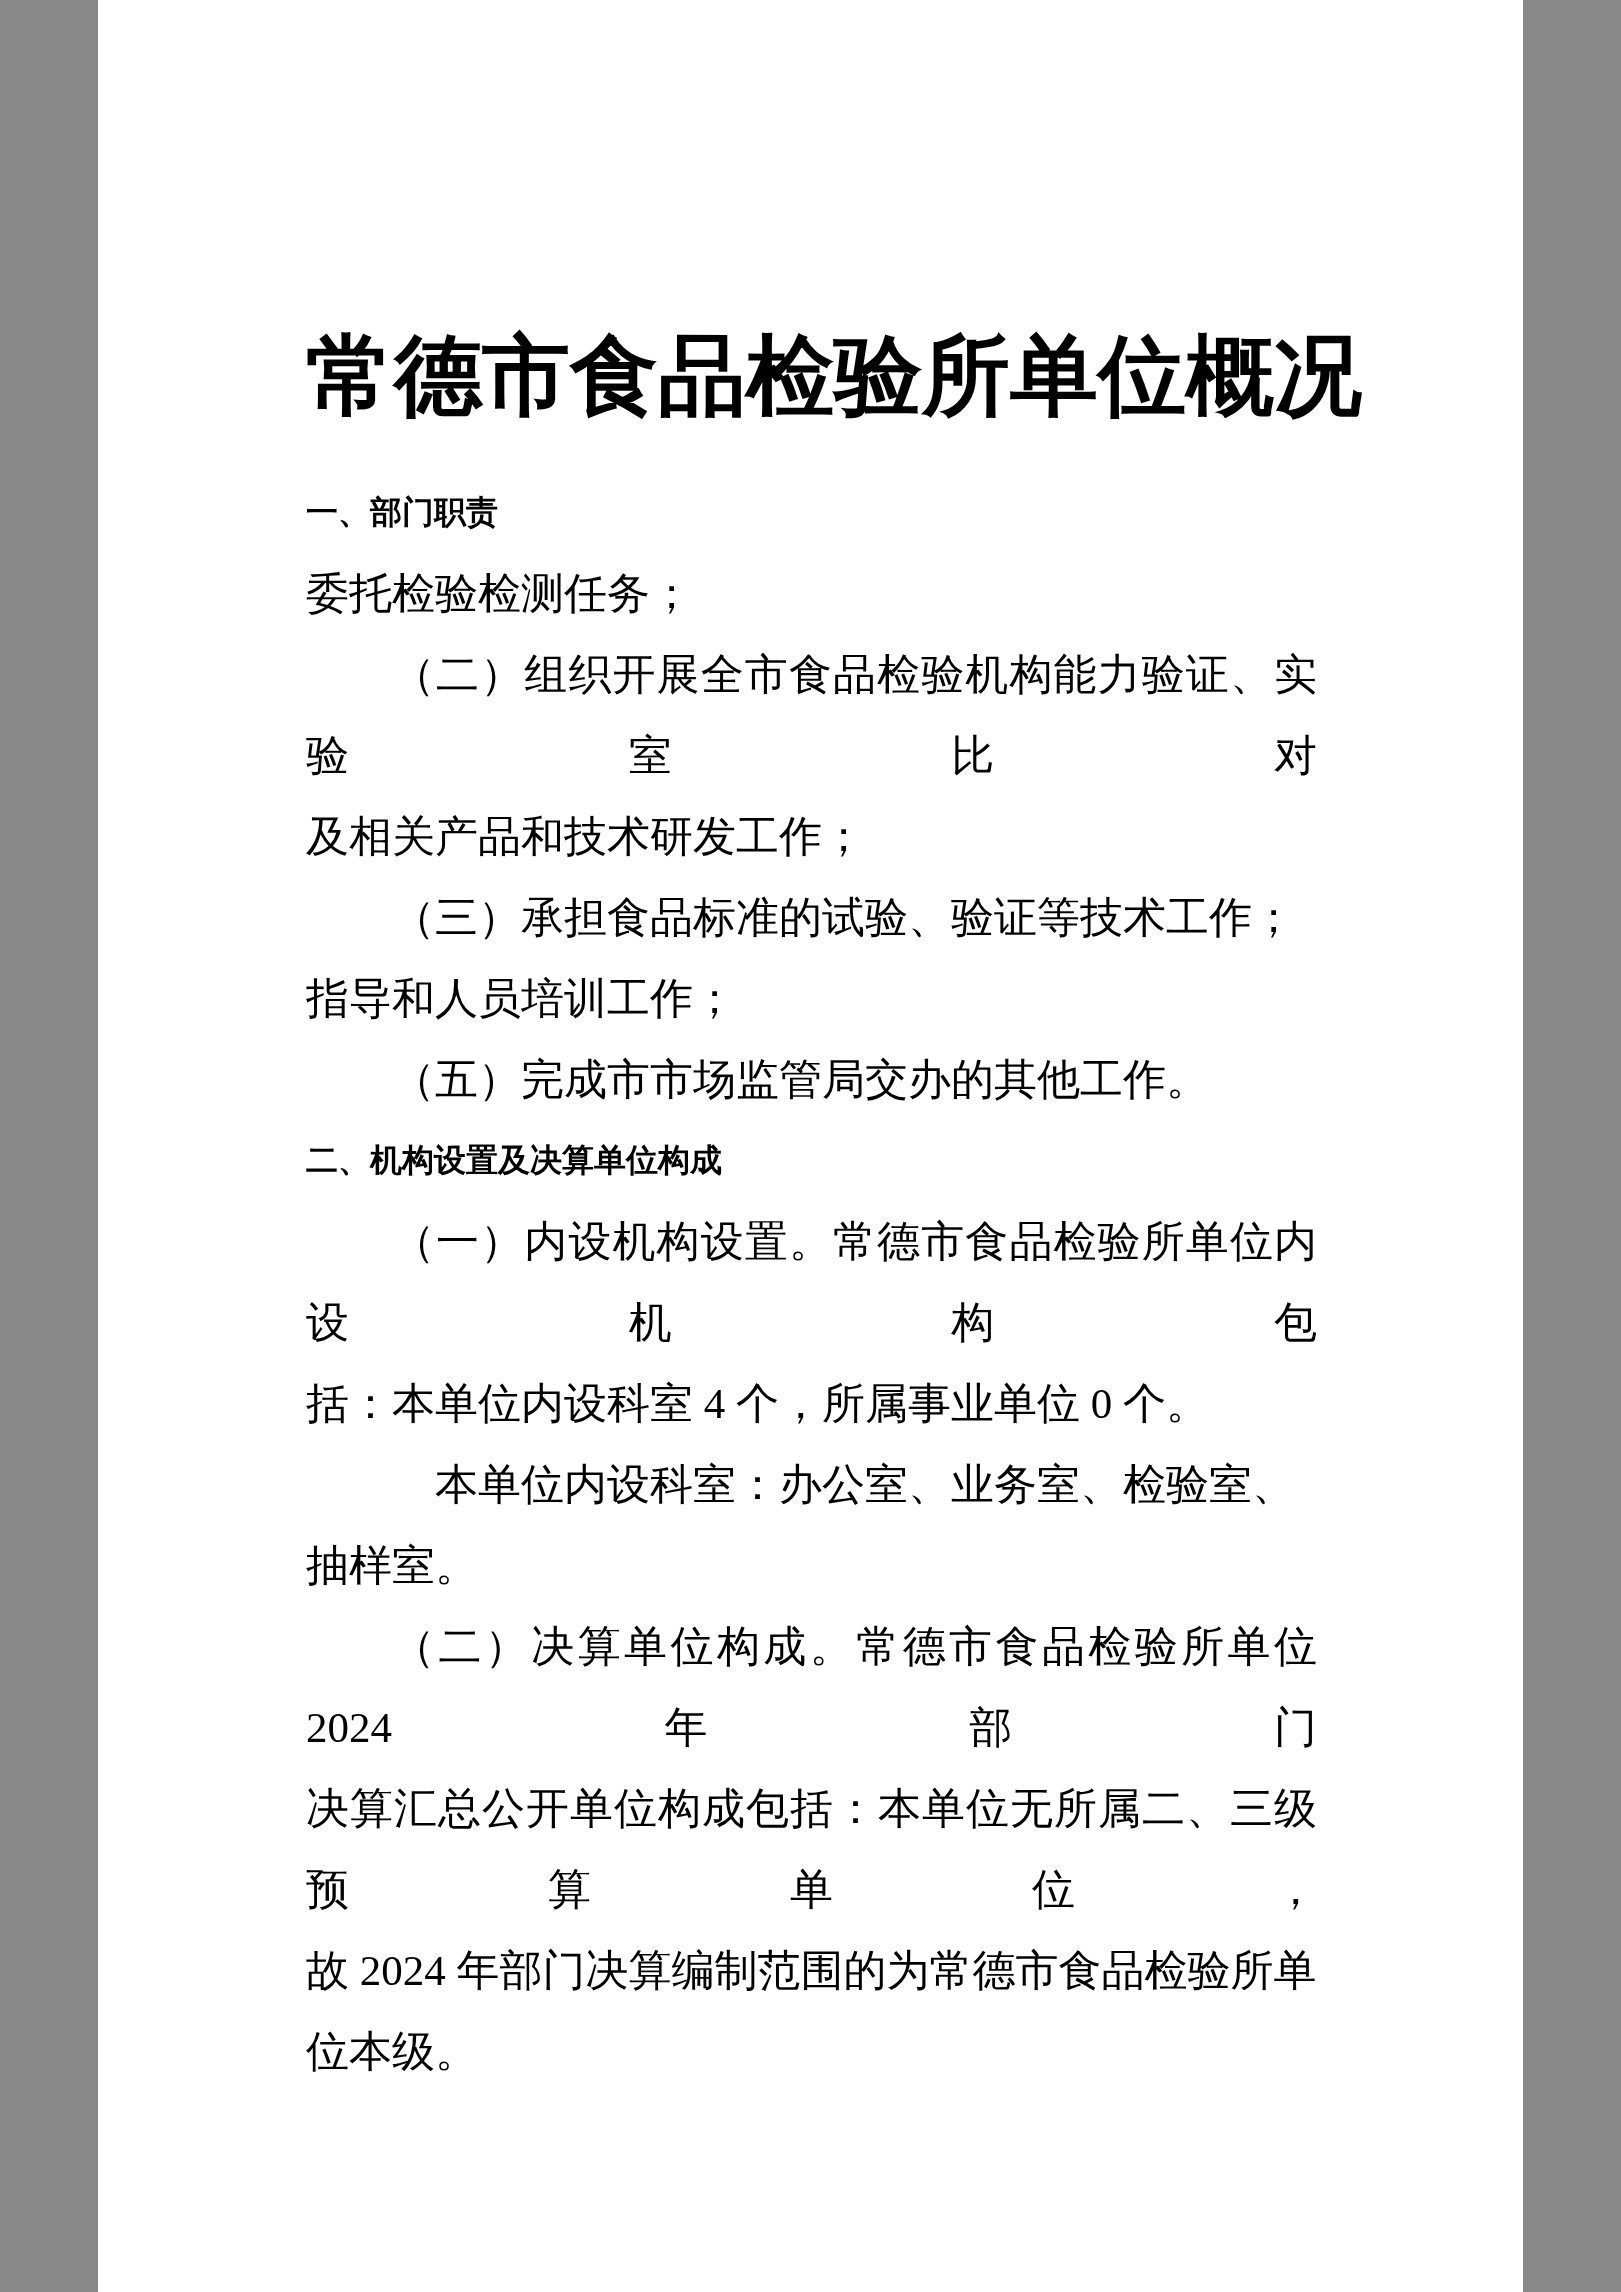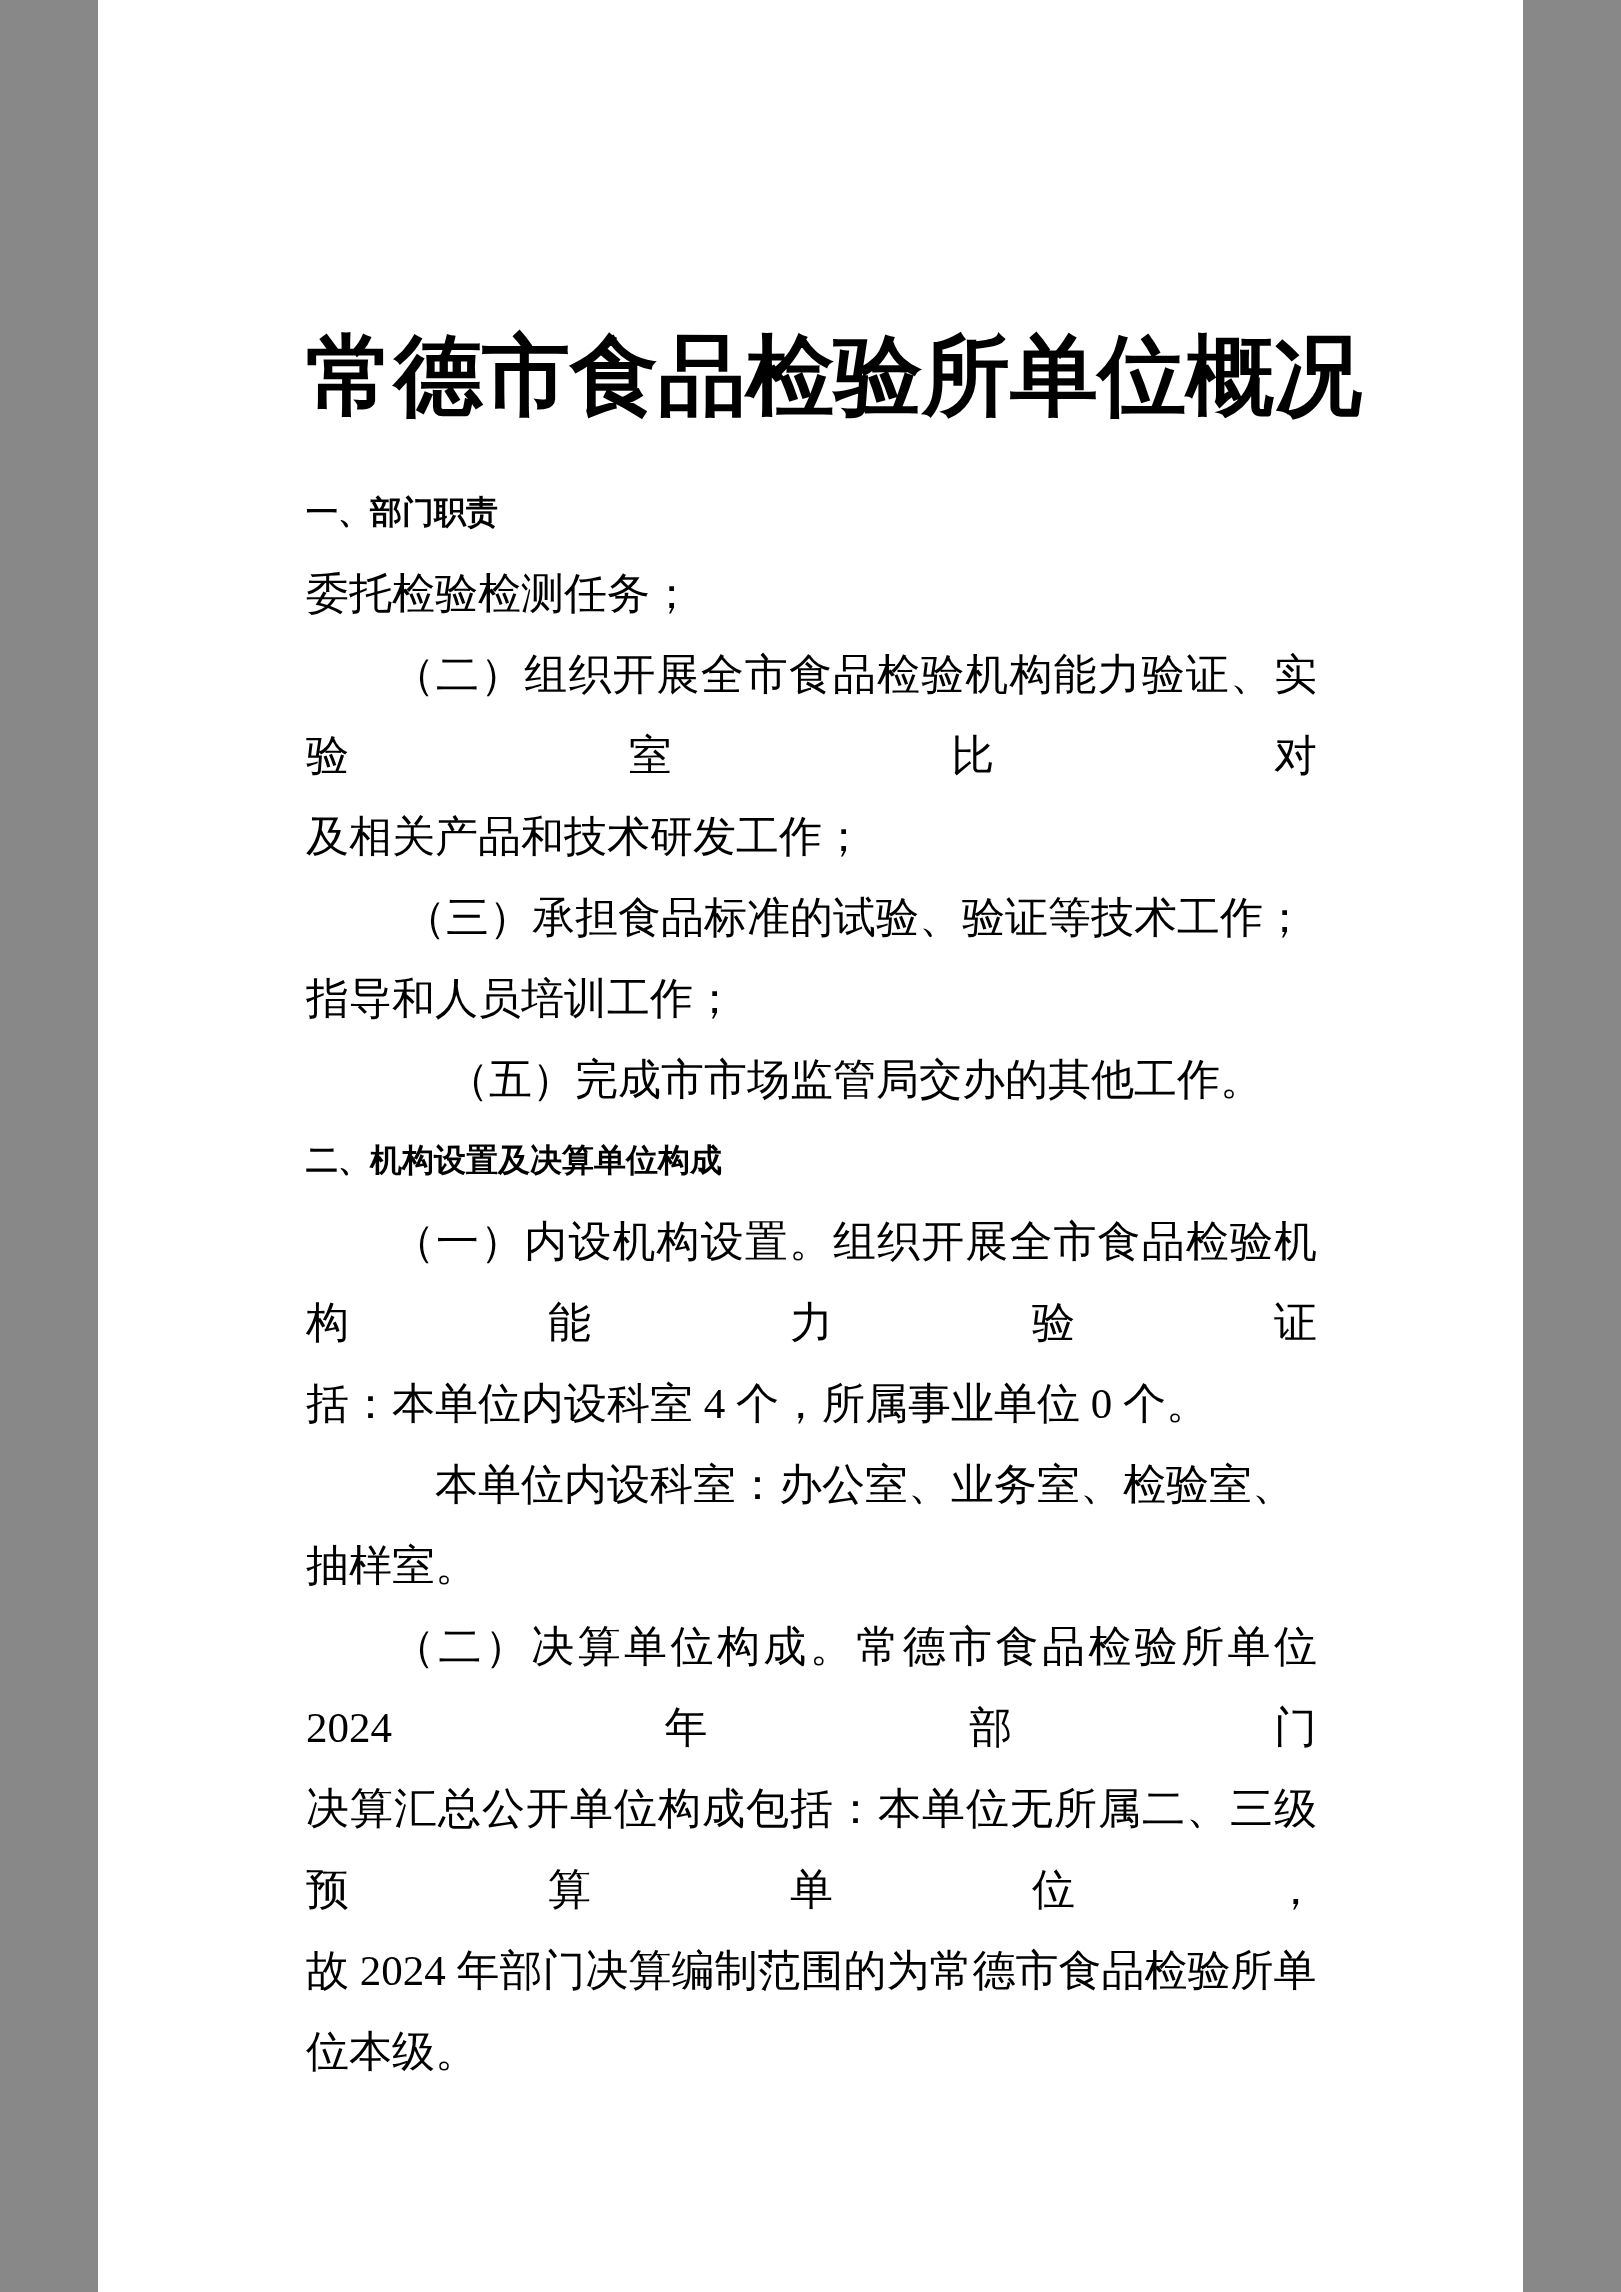--- a/index.html
+++ b/index.html
@@ -33,21 +33,21 @@
     font-size: 32px;
     line-height: 81px;
     font-weight: 700;
     font-family: "Liberation Sans", sans-serif;
   }
   .line {
     font-size: 43px;
     line-height: 81px;
     font-family: "Liberation Serif", serif;
   }
-  .ind2 { text-indent: 86px; text-align: center; }   
+  .ind2 { text-indent: 86px; }   
   .ind3 { text-indent: 129px; }  
   .stretch {                      
     text-align: justify;
     text-align-last: justify;
   }
 </style>
 </head>
 <body>
 
 <div class="page">
@@ -65,21 +65,21 @@
       <div class="line">及相关产品和技术研发工作；</div>
 
       <div class="line ind2">（三）承担食品标准的试验、验证等技术工作；</div>
 
       <div class="line">指导和人员培训工作；</div>
 
       <div class="line ind2">（五）完成市市场监管局交办的其他工作。</div>
 
       <h2 class="heading">二、机构设置及决算单位构成</h2>
 
-      <div class="line ind2 stretch">（一）内设机构设置。组织开展全市食品检验机构能力验证</div>
+      <div class="line ind2 stretch">（一）内设机构设置。常德市食品检验所单位内设机构包</div>
       <div class="line">括：本单位内设科室 4 个，所属事业单位 0 个。</div>
 
       <div class="line ind3">本单位内设科室：办公室、业务室、检验室、抽样室。</div>
 
 
       <div class="line ind2 stretch">（二）决算单位构成。常德市食品检验所单位 2024 年部门</div>
       <div class="line stretch">决算汇总公开单位构成包括：本单位无所属二、三级预算单位，</div>
       <div class="line">故 2024 年部门决算编制范围的为常德市食品检验所单位本级。</div>
 
     </div>

